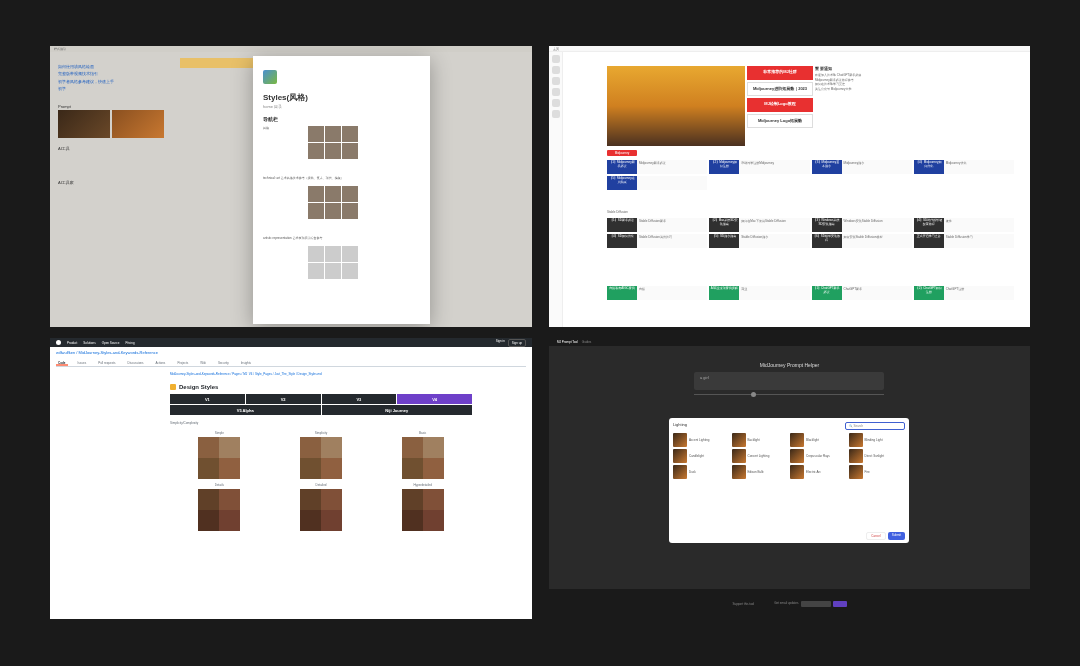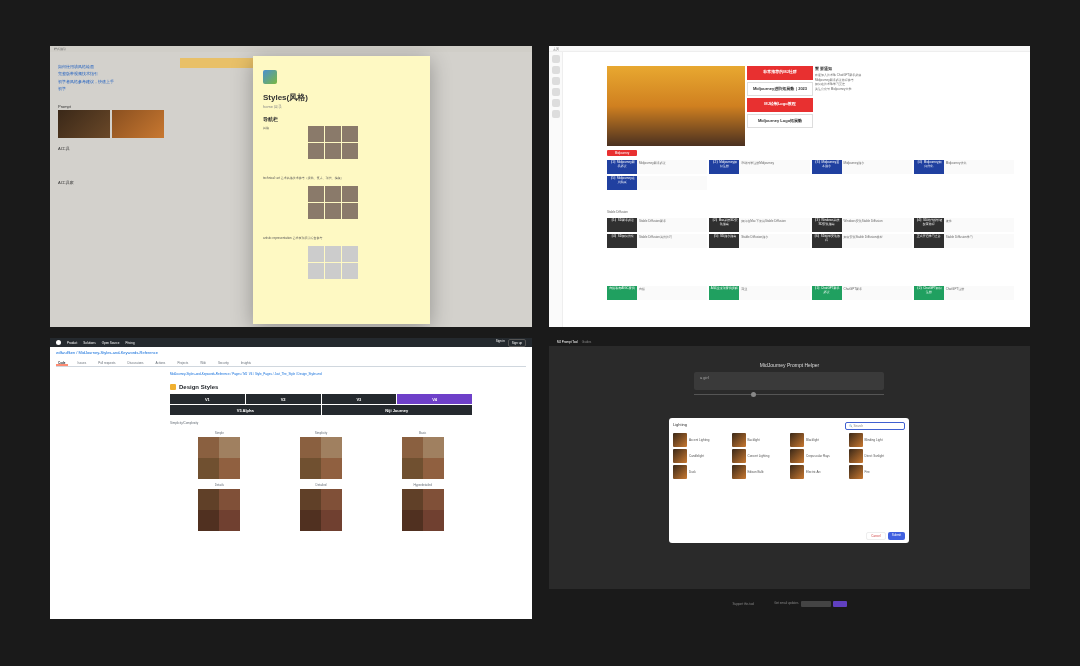--- a/index.html
+++ b/index.html
@@ -11,21 +11,21 @@
 .p1-bg{position:absolute;inset:0;background:#f0ede8;filter:brightness(0.88)}
 .p1-top{position:absolute;left:0;top:0;right:0;height:6px;background:#d0cec8;font-size:3px;padding:1px 4px;color:#666}
 .p1-side{position:absolute;left:8px;top:18px;width:80px;font-size:4px;color:#2060c0;line-height:1.6}
 .p1-side div{margin-bottom:1px}
 .p1-banner{position:absolute;left:130px;top:12px;width:120px;height:10px;background:#e8c068}
 .p1-prompt{position:absolute;left:8px;top:58px;font-size:4px;color:#333}
 .p1-imgs{position:absolute;left:8px;top:64px;display:flex;gap:2px}
 .p1-img{width:52px;height:28px;background:linear-gradient(135deg,#3a2818,#6a4828)}
 .p1-img2{background:linear-gradient(135deg,#8a5020,#c87830)}
 .p1-tool{position:absolute;left:8px;top:100px;font-size:4px;color:#333}
-.p1-modal{position:absolute;left:203px;top:10px;width:177px;height:268px;background:#fef9c3;box-shadow:0 4px 20px rgba(0,0,0,0.3)}
+.p1-modal{position:absolute;left:203px;top:10px;width:177px;height:268px;background:#ffffff;box-shadow:0 4px 20px rgba(0,0,0,0.3)}
 .p1-modal-icon{position:absolute;left:10px;top:14px;width:14px;height:14px;background:linear-gradient(135deg,#4a90d0,#7ab840);border-radius:2px}
 .p1-modal-title{position:absolute;left:10px;top:36px;font-size:8px;font-weight:600;color:#333}
 .p1-modal-sub{position:absolute;left:10px;top:48px;font-size:4px;color:#888}
 .p1-modal-nav{position:absolute;left:10px;top:60px;font-size:5px;font-weight:600;color:#333}
 .p1-modal-body{position:absolute;left:10px;top:70px;right:10px;bottom:10px;font-size:3px;color:#555}
 .p1-grid{position:absolute;left:55px;top:70px;display:grid;grid-template-columns:repeat(3,16px);gap:1px}
 .p1-cell{width:16px;height:16px;background:#8a7a6a}
 .p1-grid2{position:absolute;left:55px;top:130px;display:grid;grid-template-columns:repeat(3,16px);gap:1px}
 .p1-grid3{position:absolute;left:55px;top:190px;display:grid;grid-template-columns:repeat(3,16px);gap:1px}
 .p1-cell3{background:#ccc}

